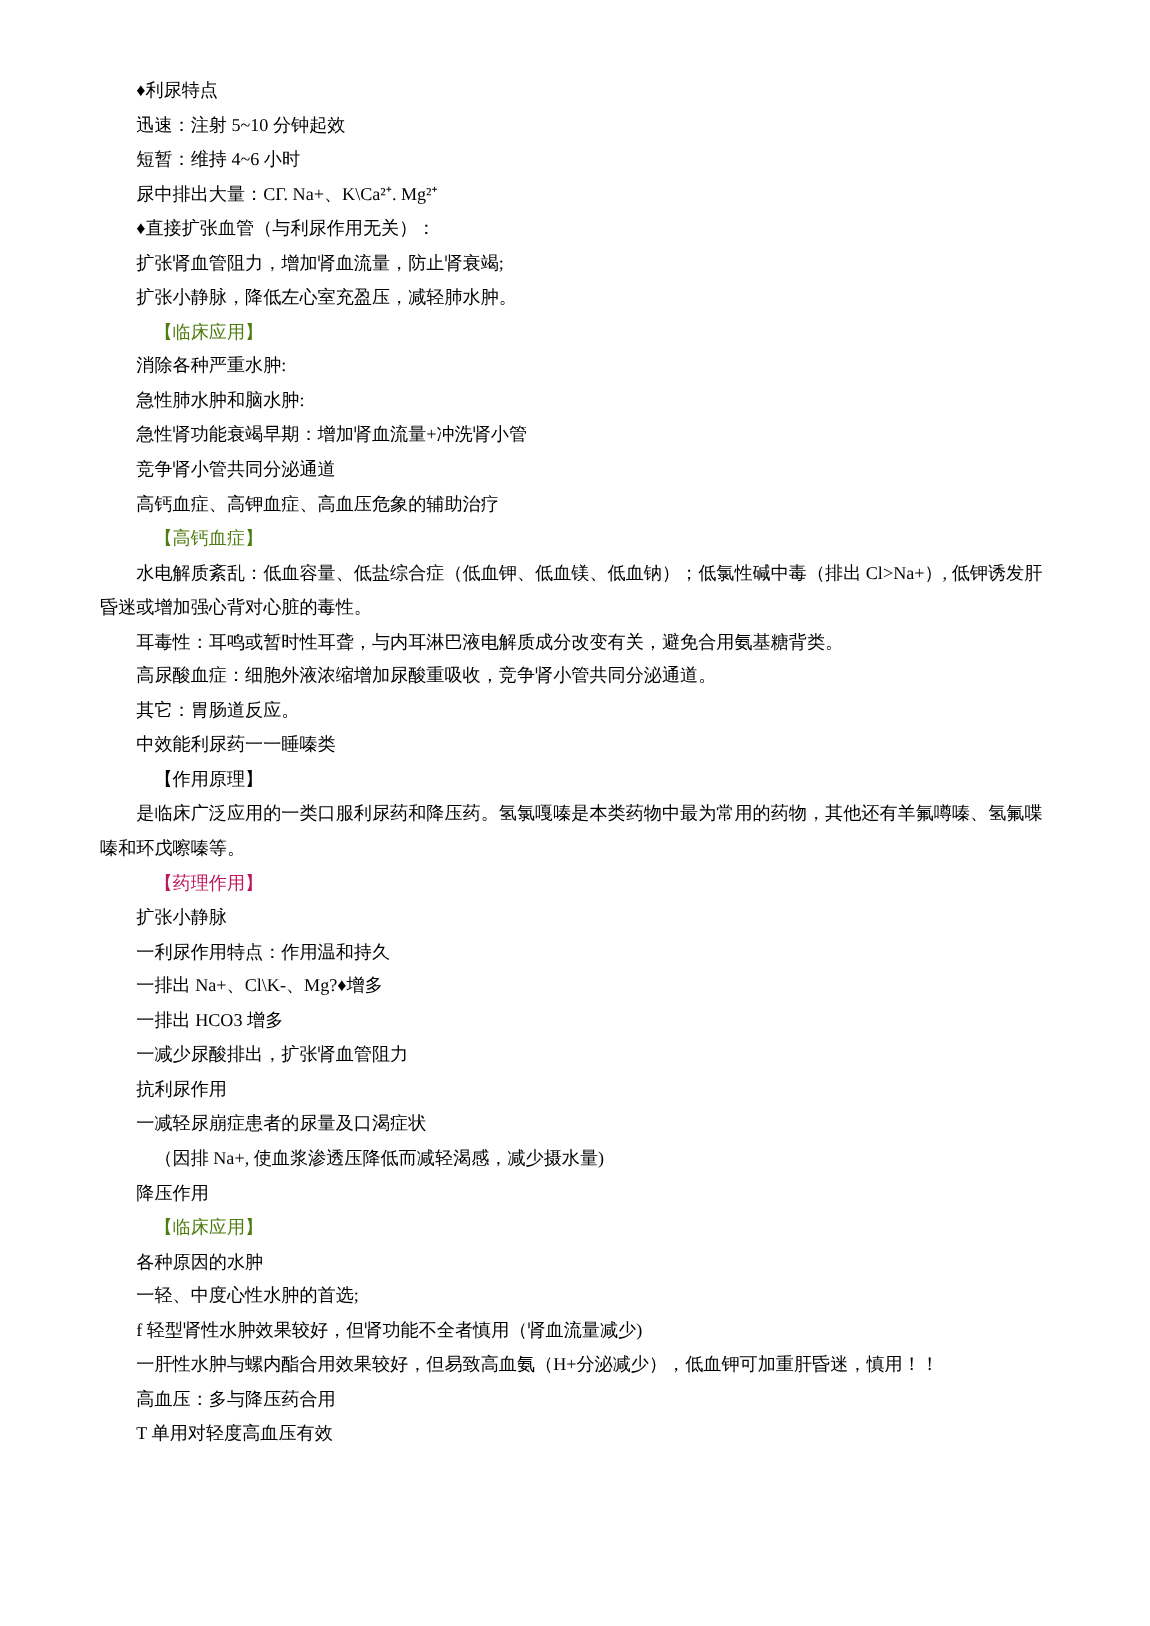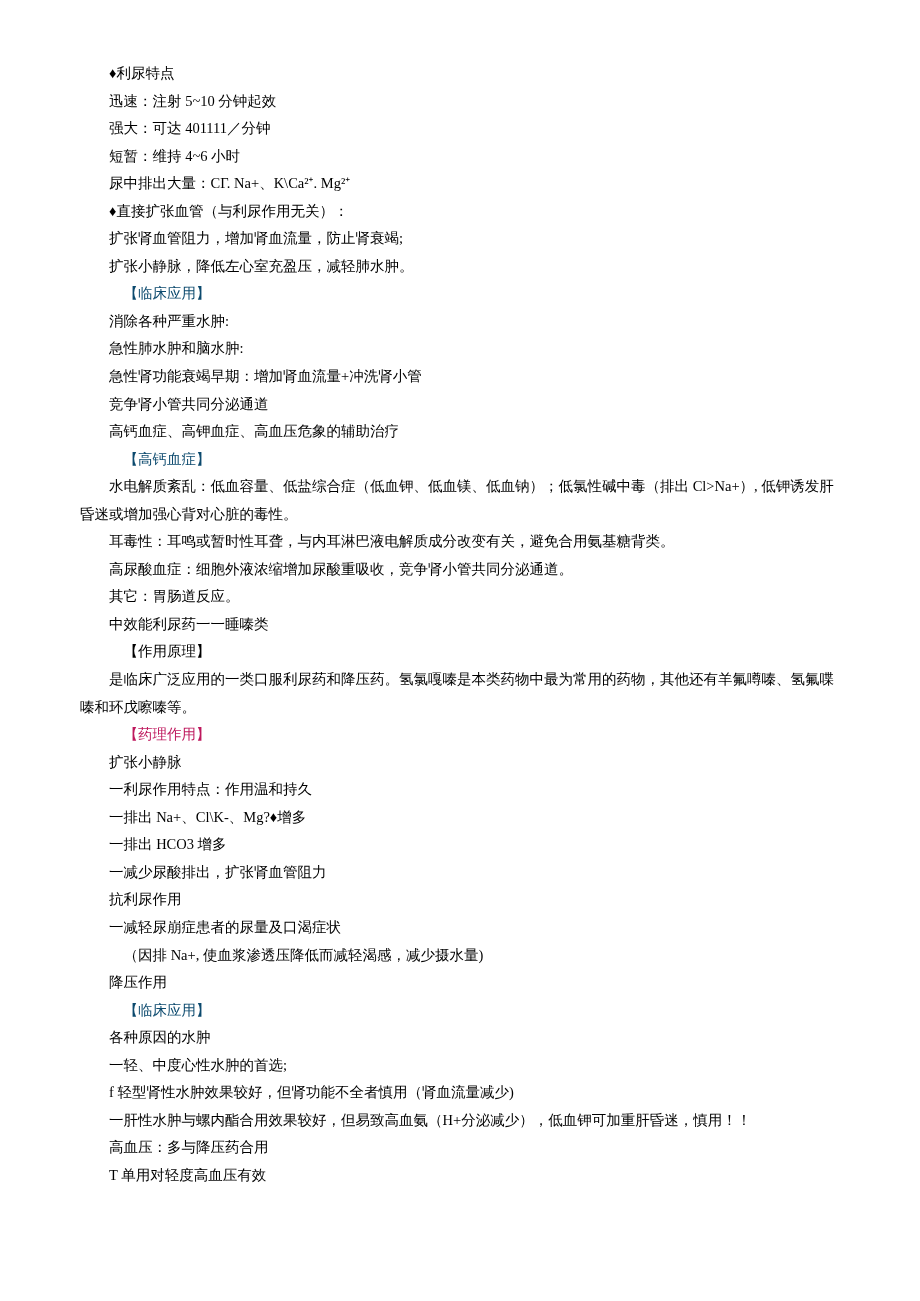--- a/index.html
+++ b/index.html
@@ -11,31 +11,30 @@
     margin: 0;
     padding: 60px 80px;
     width: 920px;
     box-sizing: border-box;
   }
   .line {
     text-indent: 2em;
     margin: 0;
     white-space: normal;
   }
-  .red { color: #0c4a6e; }
+  .red { color: #4d7c0f; }
   .green { color: #be185d; }
   .indent3 { text-indent: 3em; }
 </style>
 </head>
 <body>
 
 <div id="content">
     <p class="line ">♦利尿特点</p>
     <p class="line ">迅速：注射 5~10 分钟起效</p>
-    <p class="line ">强大：可达 401111／分钟</p>
     <p class="line ">短暂：维持 4~6 小时</p>
     <p class="line ">尿中排出大量：CΓ. Na+、K\Ca²⁺. Mg²⁺</p>
     <p class="line ">♦直接扩张血管（与利尿作用无关）：</p>
     <p class="line ">扩张肾血管阻力，增加肾血流量，防止肾衰竭;</p>
     <p class="line ">扩张小静脉，降低左心室充盈压，减轻肺水肿。</p>
     <p class="line indent3 red">【临床应用】</p>
     <p class="line ">消除各种严重水肿:</p>
     <p class="line ">急性肺水肿和脑水肿:</p>
     <p class="line ">急性肾功能衰竭早期：增加肾血流量+冲洗肾小管</p>
     <p class="line ">竞争肾小管共同分泌通道</p>

